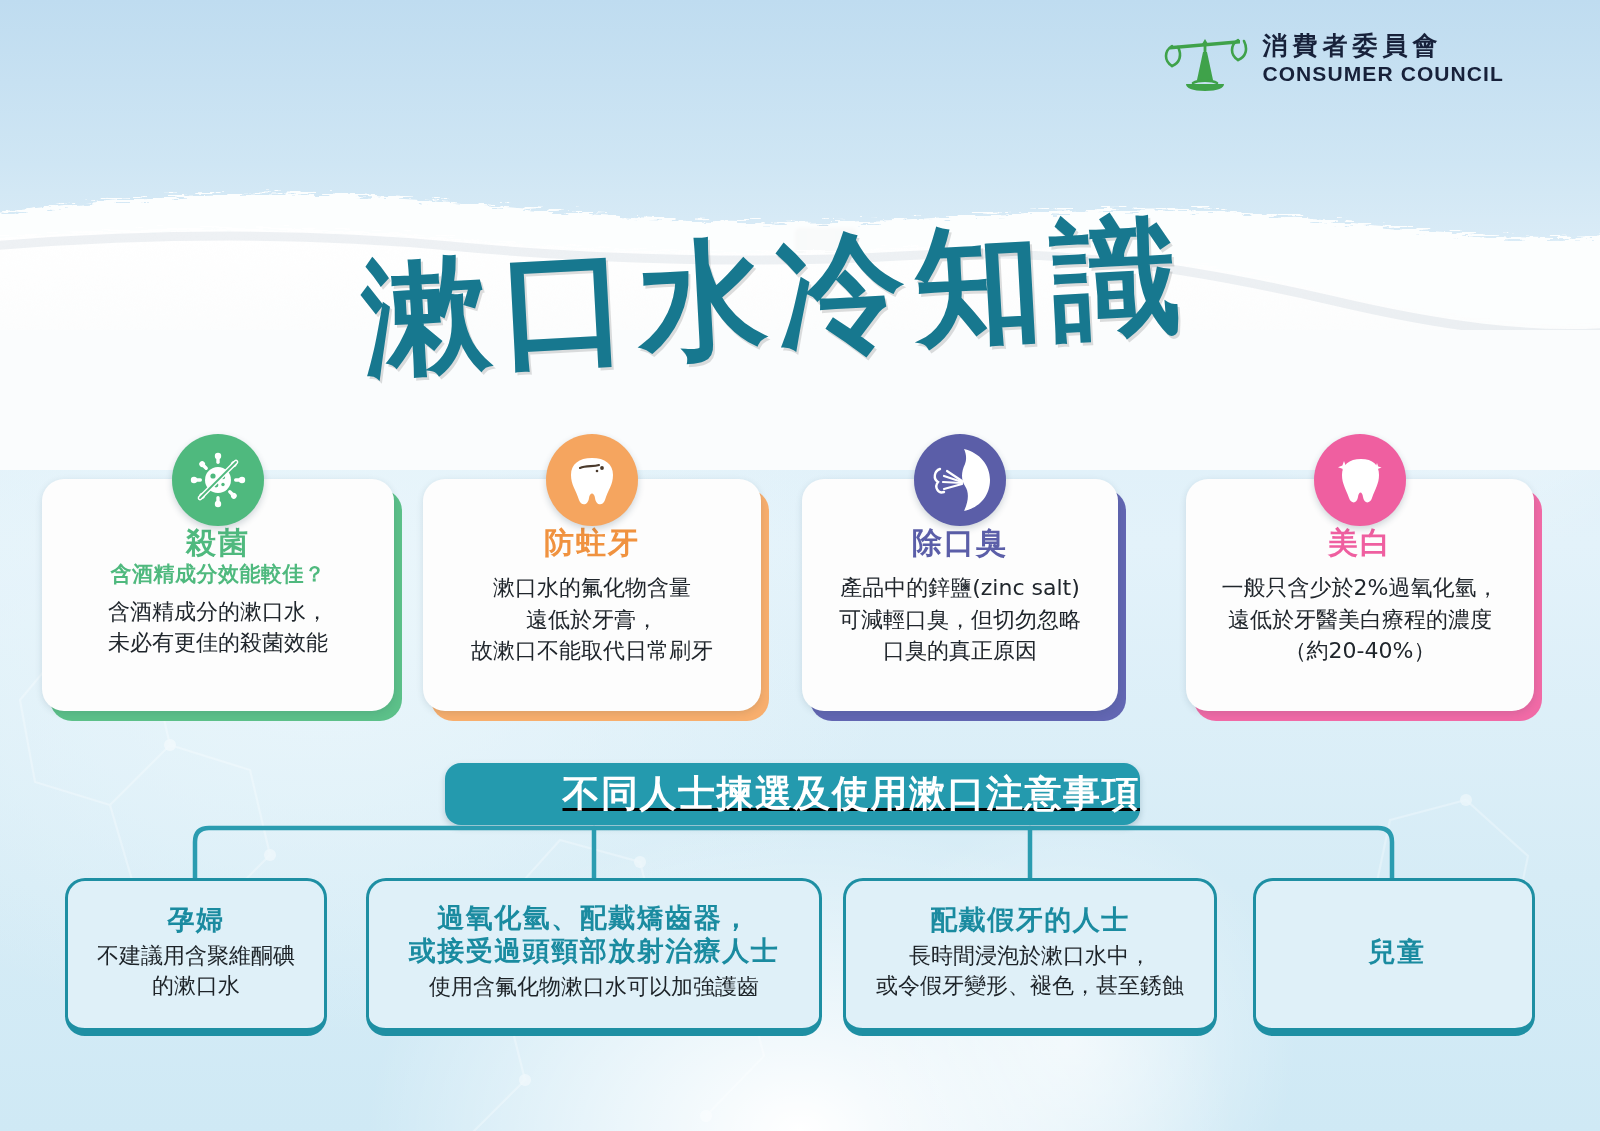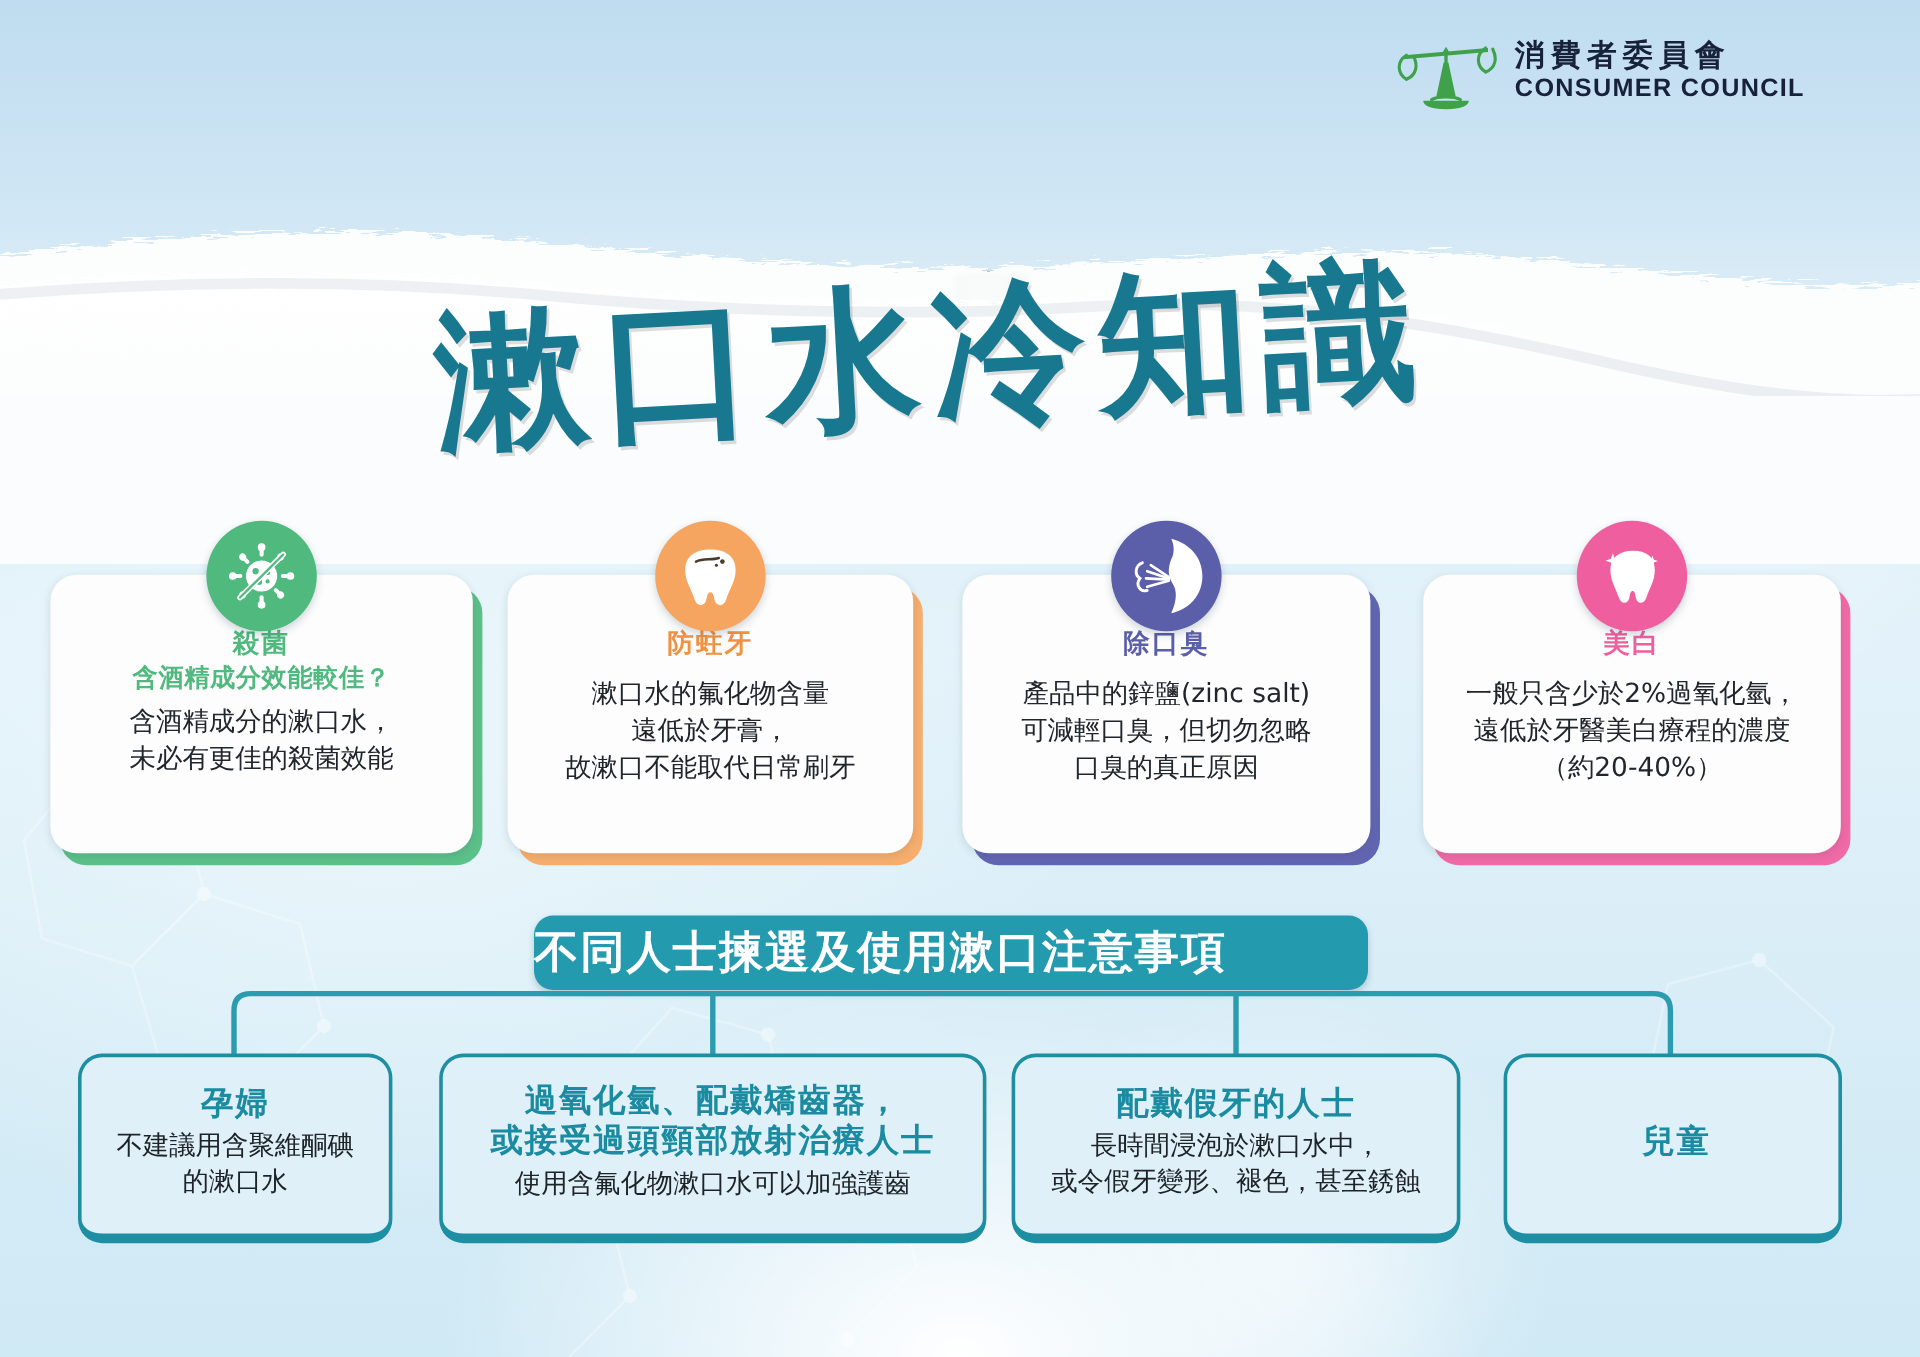--- a/index.html
+++ b/index.html
@@ -94,39 +94,40 @@
     display:flex;flex-direction:column;align-items:center;
     padding-top:46px;box-sizing:border-box;
   }
   .card-icon{
     position:absolute;top:-45px;left:50%;transform:translateX(-50%);
     width:92px;height:92px;border-radius:50%;
     display:flex;align-items:center;justify-content:center;
     box-shadow:0 3px 7px rgba(20,50,70,.2);
   }
   .card-title{
-    font-family:Liberation Mono, monospace;
-    font-size:22px;font-weight:700;letter-spacing:2px;line-height:1.18;
+    font-family:Liberation Sans, sans-serif;
+    font-size:30px;font-weight:700;letter-spacing:2px;line-height:1.18;
   }
   .card-sub{
     font-family:"DejaVu Sans","Liberation Sans",sans-serif;
     font-size:21px;font-weight:700;letter-spacing:.5px;line-height:1.2;margin-top:2px;
   }
   .card-body{
     font-family:"DejaVu Sans","Liberation Sans",sans-serif;
     font-size:22px;color:#20262c;line-height:1.42;text-align:center;
     margin-top:8px;padding:0 14px;white-space:pre-line;
   }
 
   
   .banner{
     position:absolute;left:445px;top:763px;width:695px;height:62px;
     background:#249aae;border-radius:16px;
-    display:flex;align-items:center;justify-content:flex-start;
+    display:flex;align-items:center;justify-content:flex-end;
     box-shadow:0 3px 6px rgba(20,70,85,.22);
+    text-decoration:underline;
   }
   .banner span{
     font-family:"DejaVu Sans","Liberation Sans",sans-serif;
     color:#fff;font-size:37px;font-weight:700;letter-spacing:1.5px;white-space:nowrap;
   }
 
   
   .connectors{position:absolute;left:0;top:820px;width:1600px;height:90px;}
 
   
@@ -345,21 +346,21 @@
             <circle cx="31" cy="19" r="1.3" fill="#4a3a2c"></circle>
           </svg>
         </div>
         <div class="card-title" style="color:#f0923f;">防蛀牙</div>
         <div class="card-body" style="margin-top:12px;">漱口水的氟化物含量
 遠低於牙膏，
 故漱口不能取代日常刷牙</div>
       </div>
     </div>
 
-    <div class="card" style="left:802px;width:340px;height:232px;">
+    <div class="card" style="left:802px;width:316px;height:232px;">
       <div class="card-shadow" style="background:#6266b2;"></div>
       <div class="card-box">
         <div class="card-icon" style="background:#5b5ea8;">
           <svg width="72" height="72" viewBox="0 0 72 72">
             <path d="M40 5 C 56 9, 66 21, 66 36 C 66 52, 55 64, 40 67
                      C 45 56, 45 48, 41 42 C 37 36, 37 28, 41 20 C 43 15, 42 9, 40 5 Z" fill="#ffffff"></path>
             <g stroke="#ffffff" stroke-width="2.2" fill="none" stroke-linecap="round">
               <path d="M38 38 L20 32"></path>
                 <path d="M38 39 L19 38"></path>
               <path d="M38 40 L20 45"></path>

